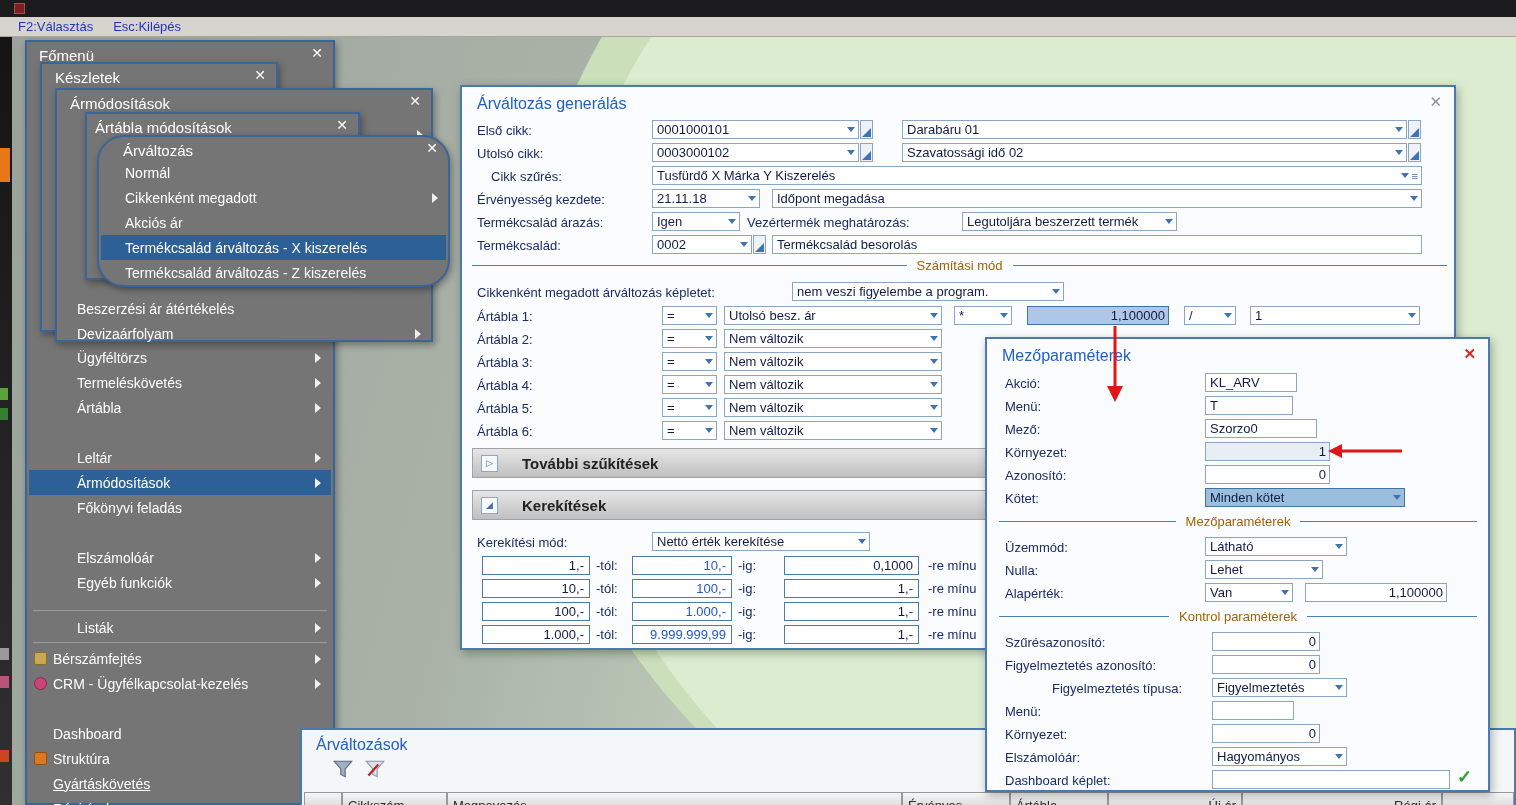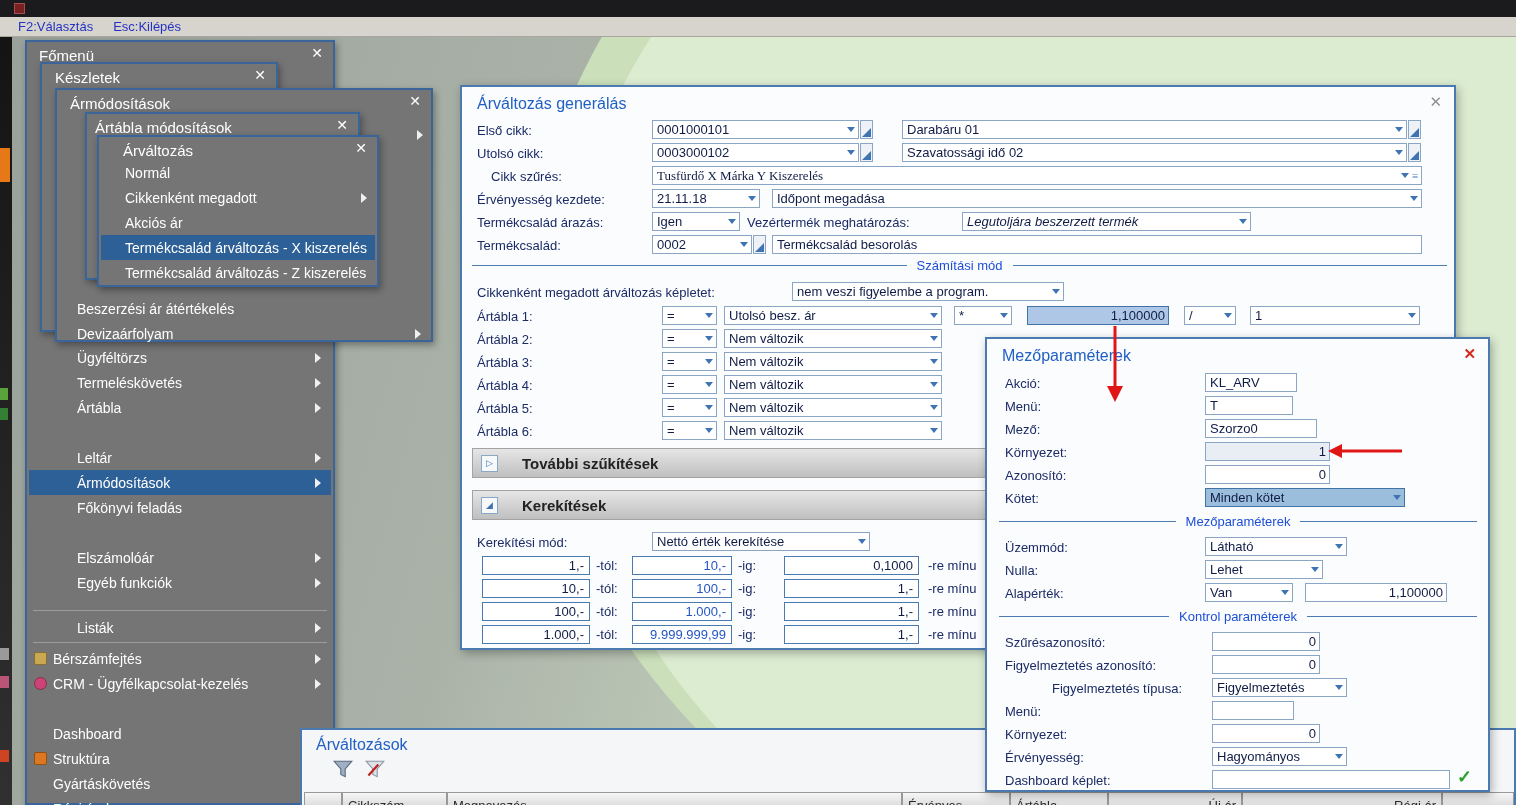--- a/index.html
+++ b/index.html
@@ -30,21 +30,21 @@
   .fld{position:absolute;height:19px;background:#fff;border:1px solid #8aa6c4;display:flex;align-items:center;padding:0 3px 0 4px;font-size:13px;color:#101c46;}
   .fld .val{flex:1;overflow:hidden;white-space:nowrap;}
   .fld.r .val{text-align:right;}
   .dd{width:0;height:0;border-top:5px solid #3f74b4;border-left:4px solid transparent;border-right:4px solid transparent;margin-left:3px;flex:none;}
   .fld.hl{background:#aec7e6;border-color:#4173a7;}
   .fld.kot{background:#9cbedd;border-color:#4173a7;}
   .fld.gr{background:#e9eef5;}
   .lines{font-size:11px;color:#3f74b4;margin-left:3px;flex:none;}
   .corner{position:absolute;width:13px;height:19px;background:#eef2f7;border:1px solid #8aa6c4;}
   .corner::after{content:"";position:absolute;right:1px;bottom:1px;width:0;height:0;border-bottom:9px solid #3f74b4;border-left:9px solid transparent;}
-  .sec{position:absolute;display:flex;align-items:center;font-size:13px;color:#1d4ed8;white-space:nowrap;}
+  .sec{position:absolute;display:flex;align-items:center;font-size:13px;color:#a16207;white-space:nowrap;}
   .sec::before,.sec::after{content:"";flex:1;border-top:1px solid #4f7cae;}
   .sec::before{margin-right:10px;}.sec::after{margin-left:10px;}
   .cbar{position:absolute;left:10px;width:976px;height:30px;background:linear-gradient(#e6e6e6,#bfbfbf);border:1px solid #a3a3a3;display:flex;align-items:center;}
   .cbtn{width:17px;height:17px;margin-left:8px;background:#f6f8fa;border:1px solid #89a7c7;display:flex;align-items:center;justify-content:center;font-size:9px;color:#3f74b4;cursor:pointer;}
   .ctxt{margin-left:24px;font-weight:bold;font-size:15px;color:#222;}
   .nf{position:absolute;height:19px;background:#fff;border:1px solid #4a7ab0;font-size:13px;color:#101c46;display:flex;align-items:center;justify-content:flex-end;padding:0 5px;}
   .nf.blue{color:#2456c8;}
   .bwin{position:absolute;background:#f5f6f7;border:2px solid #4a7ab0;}
   .th{position:absolute;top:62px;height:26px;background:linear-gradient(#f6f6f6,#c6c6c6);border:1px solid #999;font-size:13px;color:#2a2a2a;display:flex;align-items:center;padding:0 5px;white-space:nowrap;}
   .th.r{justify-content:flex-end;}
@@ -128,21 +128,21 @@
         <span class="giarrow" data-interactable="false"></span>
       </div>
     <div class="gitem" style="top:679px;" data-interactable="true">
         <span class="gilabel" style="padding-left:24px;" data-interactable="false">Dashboard</span>
       </div>
     <div class="gitem" style="top:704px;" data-interactable="true">
         <span class="micon" style="background:#dd7722;border:1px solid #93500f;" data-interactable="false"></span>
         <span class="gilabel" style="padding-left:24px;" data-interactable="false">Struktúra</span>
       </div>
     <div class="gitem" style="top:729px;" data-interactable="true">
-        <span class="gilabel" style="padding-left:24px;" data-interactable="false">Gyártáskövetés</span>
+        <span class="gilabel" style="padding-left:24px;text-decoration:underline;" data-interactable="false">Gyártáskövetés</span>
       </div>
     <div class="gitem" style="top:754px;" data-interactable="true">
         <span class="gilabel" style="padding-left:24px;" data-interactable="false">Régi árak</span>
       </div>
   </div>
 
   <div class="gwin" style="left:40px;top:62px;width:238px;height:270px;z-index:11;" data-interactable="false">
     <div class="gtitle" style="left:13px;" data-interactable="false">Készletek</div>
     <div class="gclose" data-interactable="true">✕</div>
   </div>
@@ -158,21 +158,21 @@
         <span class="gilabel" style="padding-left:18px;" data-interactable="false">Devizaárfolyam</span>
         <span class="giarrow" style="right:8px;" data-interactable="false"></span>
       </div>
   </div>
 
   <div class="gwin" style="left:85px;top:112px;width:275px;height:168px;z-index:13;" data-interactable="false">
     <div class="gtitle" style="left:8px;" data-interactable="false">Ártábla módosítások</div>
     <div class="gclose" data-interactable="true">✕</div>
   </div>
 
-  <div class="gwin" style="left:97px;top:135px;width:282px;height:152px;z-index:14;" data-interactable="false">
+  <div class="gwin" style="left:97px;top:135px;width:353px;height:152px;z-index:14;border-radius:27px;" data-interactable="false">
     <div class="gtitle" style="left:24px;" data-interactable="false">Árváltozás</div>
     <div class="gclose" data-interactable="true">✕</div>
     <div class="gitem" style="top:23px;" data-interactable="true">
         <span class="gilabel" style="padding-left:24px;" data-interactable="false">Normál</span>
       </div>
     <div class="gitem" style="top:48px;" data-interactable="true">
         <span class="gilabel" style="padding-left:24px;" data-interactable="false">Cikkenként megadott</span>
         <span class="giarrow" style="right:8px;" data-interactable="false"></span>
       </div>
     <div class="gitem" style="top:73px;" data-interactable="true">
@@ -208,21 +208,21 @@
         <span class="dd" data-interactable="false"></span>
       </div>
     <div class="corner" style="left:398px;top:56px;" data-interactable="true"></div>
     <div class="fld" style="left:440px;top:56px;width:505px;" data-interactable="true">
         <span class="val" data-interactable="false">Szavatossági idő 02</span>
         <span class="dd" data-interactable="false"></span>
       </div>
     <div class="corner" style="left:946px;top:56px;" data-interactable="true"></div>
 
     <span class="lbl" style="left:15px;top:82px;margin-left:14px;" data-interactable="false">Cikk szűrés:</span>
-    <div class="fld" style="left:190px;top:79px;width:770px;font-family:Liberation Serif, serif;" data-interactable="true">
+    <div class="fld" style="left:190px;top:79px;width:770px;" data-interactable="true">
         <span class="val" data-interactable="false">Tusfürdő X Márka Y Kiszerelés</span>
         <span class="dd" data-interactable="false"></span>
         <span class="lines" data-interactable="false">≡</span>
       </div>
 
     <span class="lbl" style="left:15px;top:105px;" data-interactable="false">Érvényesség kezdete:</span>
     <div class="fld" style="left:190px;top:102px;width:108px;" data-interactable="true">
         <span class="val" data-interactable="false">21.11.18</span>
         <span class="dd" data-interactable="false"></span>
       </div>
@@ -230,21 +230,21 @@
         <span class="val" data-interactable="false">Időpont megadása</span>
         <span class="dd" data-interactable="false"></span>
       </div>
 
     <span class="lbl" style="left:15px;top:128px;" data-interactable="false">Termékcsalád árazás:</span>
     <div class="fld" style="left:190px;top:125px;width:88px;" data-interactable="true">
         <span class="val" data-interactable="false">Igen</span>
         <span class="dd" data-interactable="false"></span>
       </div>
     <span class="lbl" style="left:285px;top:128px;" data-interactable="false">Vezértermék meghatározás:</span>
-    <div class="fld" style="left:500px;top:125px;width:289px;font-style:italic;" data-interactable="true">
+    <div class="fld" style="left:500px;top:125px;width:215px;" data-interactable="true">
         <span class="val" data-interactable="false">Legutoljára beszerzett termék</span>
         <span class="dd" data-interactable="false"></span>
       </div>
 
     <span class="lbl" style="left:15px;top:151px;" data-interactable="false">Termékcsalád:</span>
     <div class="fld" style="left:190px;top:148px;width:100px;" data-interactable="true">
         <span class="val" data-interactable="false">0002</span>
         <span class="dd" data-interactable="false"></span>
       </div>
     <div class="corner" style="left:291px;top:148px;" data-interactable="true"></div>
@@ -463,21 +463,21 @@
     <div class="fld" style="left:225px;top:339px;width:135px;" data-interactable="true">
         <span class="val" data-interactable="false">Figyelmeztetés</span>
         <span class="dd" data-interactable="false"></span>
       </div>
     <span class="lbl" style="left:18px;top:365px;" data-interactable="false">Menü:</span>
     <div class="fld" style="left:225px;top:362px;width:82px;" data-interactable="true"></div>
     <span class="lbl" style="left:18px;top:388px;" data-interactable="false">Környezet:</span>
     <div class="fld r" style="left:225px;top:385px;width:108px;" data-interactable="true">
         <span class="val" data-interactable="false">0</span>
       </div>
-    <span class="lbl" style="left:18px;top:411px;" data-interactable="false">Érvényesség:</span>
+    <span class="lbl" style="left:18px;top:411px;" data-interactable="false">Elszámolóár:</span>
     <div class="fld" style="left:225px;top:408px;width:135px;" data-interactable="true">
         <span class="val" data-interactable="false">Hagyományos</span>
         <span class="dd" data-interactable="false"></span>
       </div>
     <span class="lbl" style="left:18px;top:434px;" data-interactable="false">Dashboard képlet:</span>
     <div class="fld" style="left:225px;top:431px;width:238px;" data-interactable="true"></div>
     <div class="okcheck" style="left:470px;top:427px;" data-interactable="true">✓</div>
   </div>
 
   <svg style="position:absolute;left:1103px;top:326px;z-index:40;" width="24" height="78" data-interactable="false">

